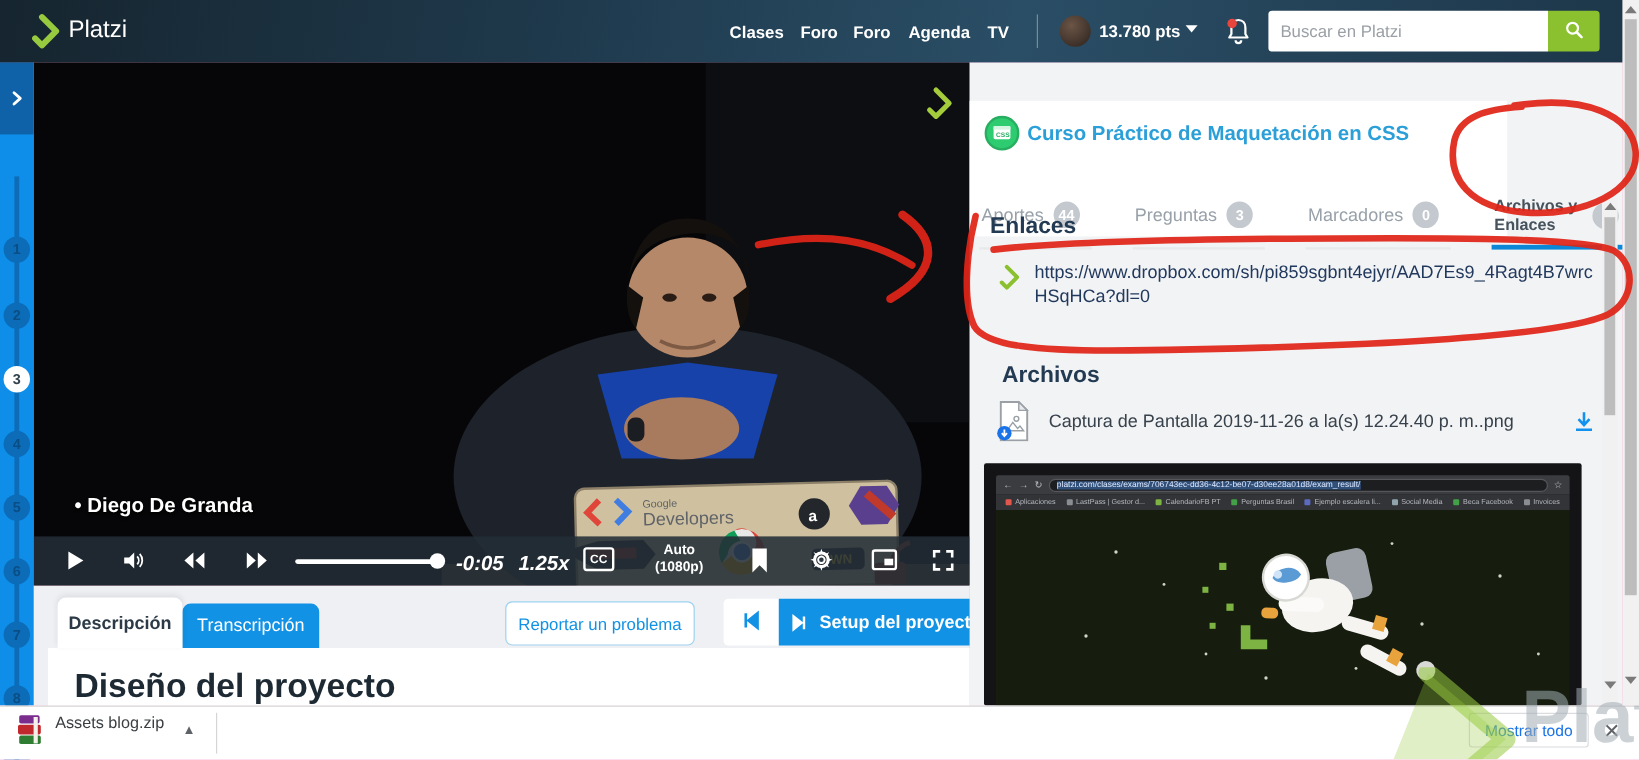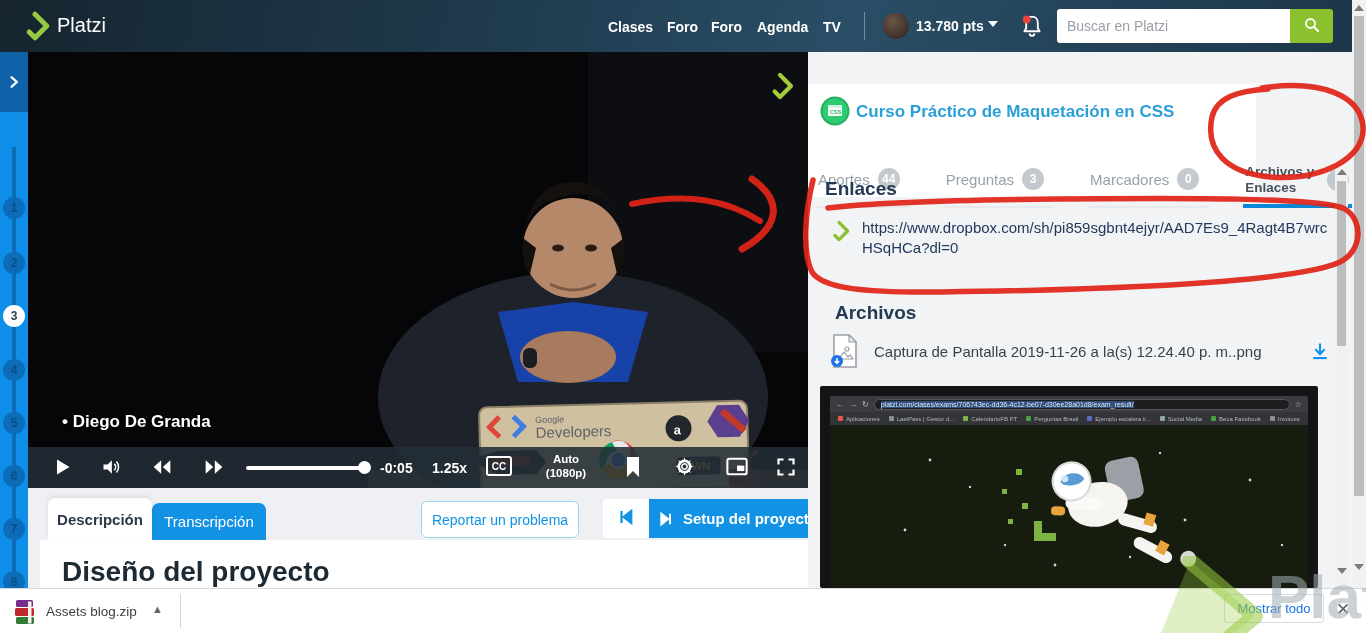--- a/index.html
+++ b/index.html
@@ -28,21 +28,21 @@
     justify-content:center; cursor:pointer; }
   .lesson-dot.active { background:#fff; color:#33414d; }
 
   
   #video { left:28px; top:52px; width:780px; height:436px; background:#050507; overflow:hidden; }
   #speaker-label { left:34px; top:360px; color:#fff; font-size:17px; font-weight:bold;
     text-shadow:0 1px 2px #000; }
   #controls { left:0; top:395px; width:780px; height:41px; background:rgba(35,46,54,.88);
     z-index:5; }
   .ctl { color:#fff; cursor:pointer; }
-  .ctl-txt { color:#fff; font-size:14px; font-weight:bold; top:13px; }
+  .ctl-txt { color:#fff; font-size:17px; font-weight:bold; top:13px;font-style:italic; }
   #cc-btn { left:458px; top:9px; width:26px; height:20px; border:2px solid #fff; border-radius:3px;
     color:#fff; font-size:10px; font-weight:bold; display:flex; align-items:center;
     justify-content:center; cursor:pointer; }
   #quality-btn { left:505px; top:5px; width:66px; text-align:center; color:#fff; font-size:11.5px;
     font-weight:bold; line-height:1.25; cursor:pointer; }
   #progress-track { left:218px; top:19px; width:120px; height:4px; background:#fff;
     border-radius:2px; cursor:pointer; }
   #progress-knob { left:330px; top:14px; width:13px; height:13px; border-radius:50%;
     background:#fff; cursor:pointer; }
 
@@ -100,21 +100,21 @@
   
   .sb-track { background:#f1f1f1; }
   .sb-thumb { background:#bdbdbd; }
   .sb-arrow { width:0; height:0; border-left:5px solid transparent; border-right:5px solid transparent; }
   .sb-up { border-bottom:6px solid #7a7a7a; }
   .sb-down { border-top:6px solid #7a7a7a; }
 
   
   #dlbar { left:0; top:588px; width:1366px; height:45px; background:#fff;
     border-top:1px solid #d8d8d8; z-index:53; }
-  #dl-item { left:14px; top:6px; width:160px; height:33px; display:flex; align-items:center;
+  #dl-item { left:14px; top:6px; width:160px; height:33px; display:flex; 
     gap:10px; cursor:pointer; }
   #dl-name { font-size:13.5px; color:#3c4043; }
   #dl-chevron { left:152px; top:14px; color:#5f6368; font-size:11px; cursor:pointer; }
   #dl-divider { left:180px; top:5px; width:1px; height:34px; background:#d5d5d5; }
   #show-all-btn { left:1224px; top:5px; width:100px; height:29px; background:#fff;
     border:1px solid #dadce0; border-radius:3px; color:#1a73e8; font-size:13px; cursor:pointer; z-index:56; }
   #dl-close { left:1336px; top:10px; color:#5f6368; font-size:17px; cursor:pointer; z-index:56; }
 
   
   #watermark { left:1100px; top:556px; width:266px; height:77px; z-index:54; pointer-events:none; }

